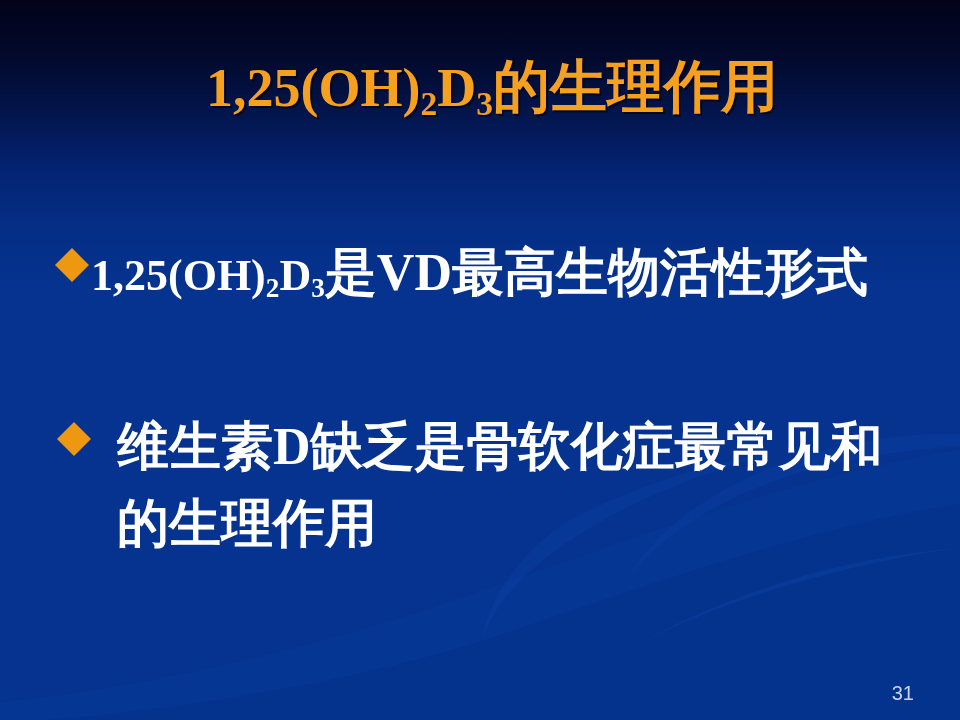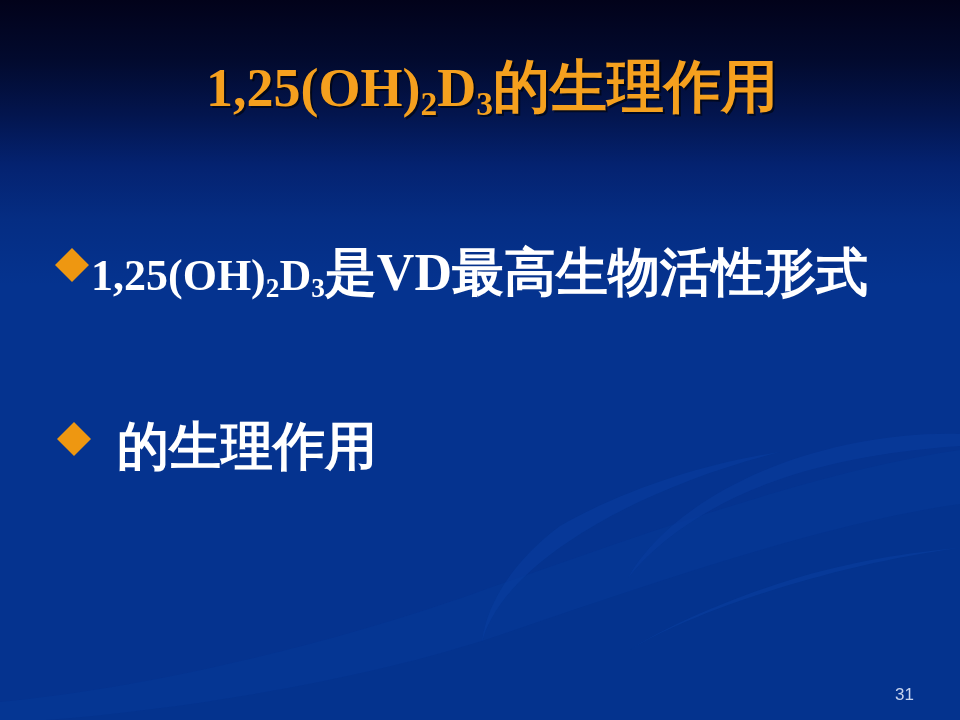--- a/index.html
+++ b/index.html
@@ -123,21 +123,21 @@
     display: block;
   }
 
   
   .page-number {
     position: absolute;
     right: 46px;
     bottom: 17px;
     color: #c8d4ee;
     font-family: "Liberation Sans", "DejaVu Sans", sans-serif;
-    font-size: 17px;
+    font-size: 20px;
     line-height: 1;
   }
 </style>
 </head>
 <body>
 
 <div class="slide">
 
   <svg class="swoosh" viewBox="0 0 960 290" preserveAspectRatio="none" aria-hidden="true">
     <path d="M 960 20 C 820 40 640 105 470 165 C 330 214 150 258 0 272
@@ -159,20 +159,21 @@
   <div class="body-block">
 
     <div class="bullet-row b1">
       <span class="diamond"></span>
       <span class="bullet-text"><span>1,25(OH)</span><sub>2</sub><span>D</span><sub>3</sub><span class="cjk">是VD最高生物活性形式</span></span>
     </div>
 
     <div class="bullet-row b2">
       <span class="diamond"></span>
       <span class="bullet-text">
+        <span class="cjk line1">维生素D缺乏是骨软化症最常见和</span>
         <span class="cjk line2">的生理作用</span>
       </span>
     </div>
 
   </div>
 
   <div class="page-number">31</div>
 
 </div>
 

